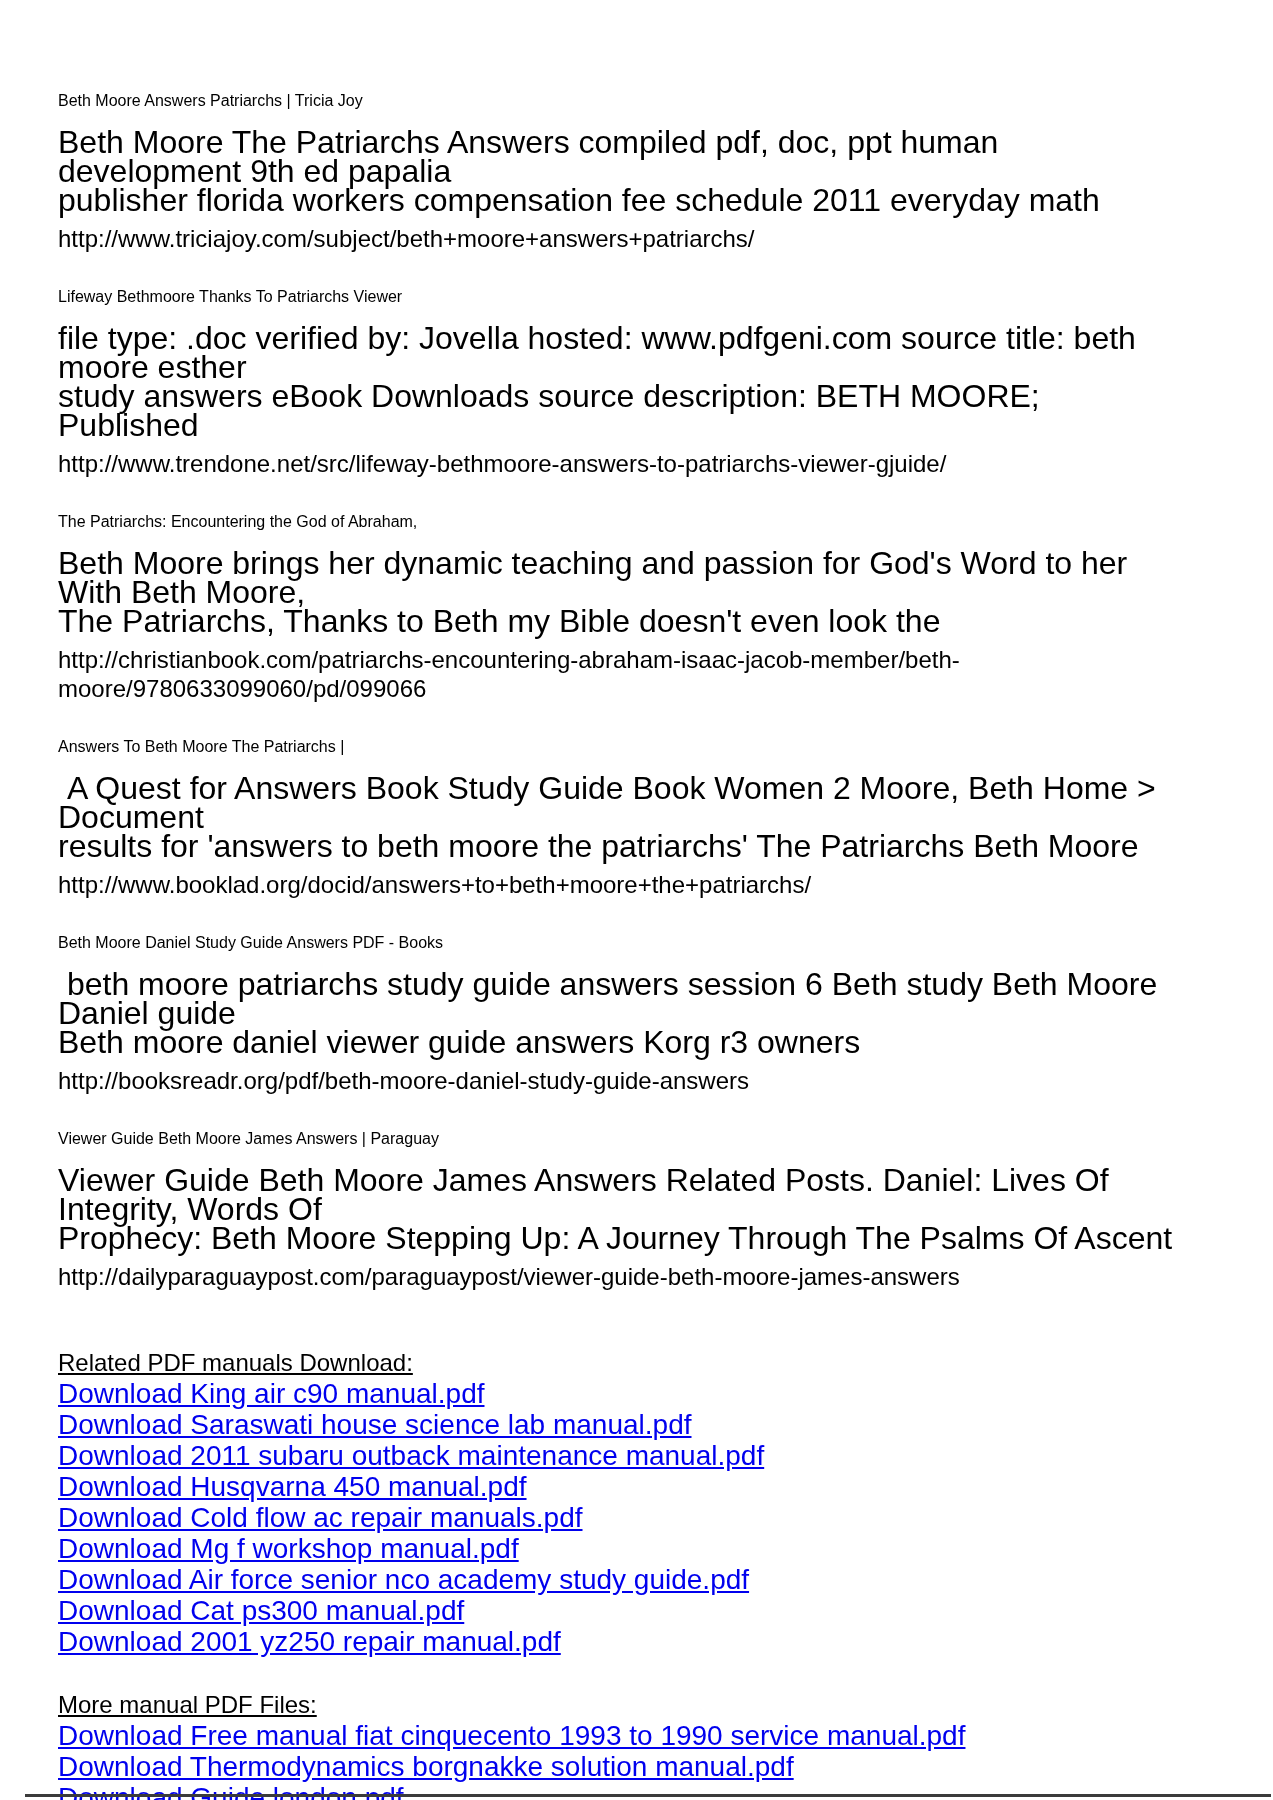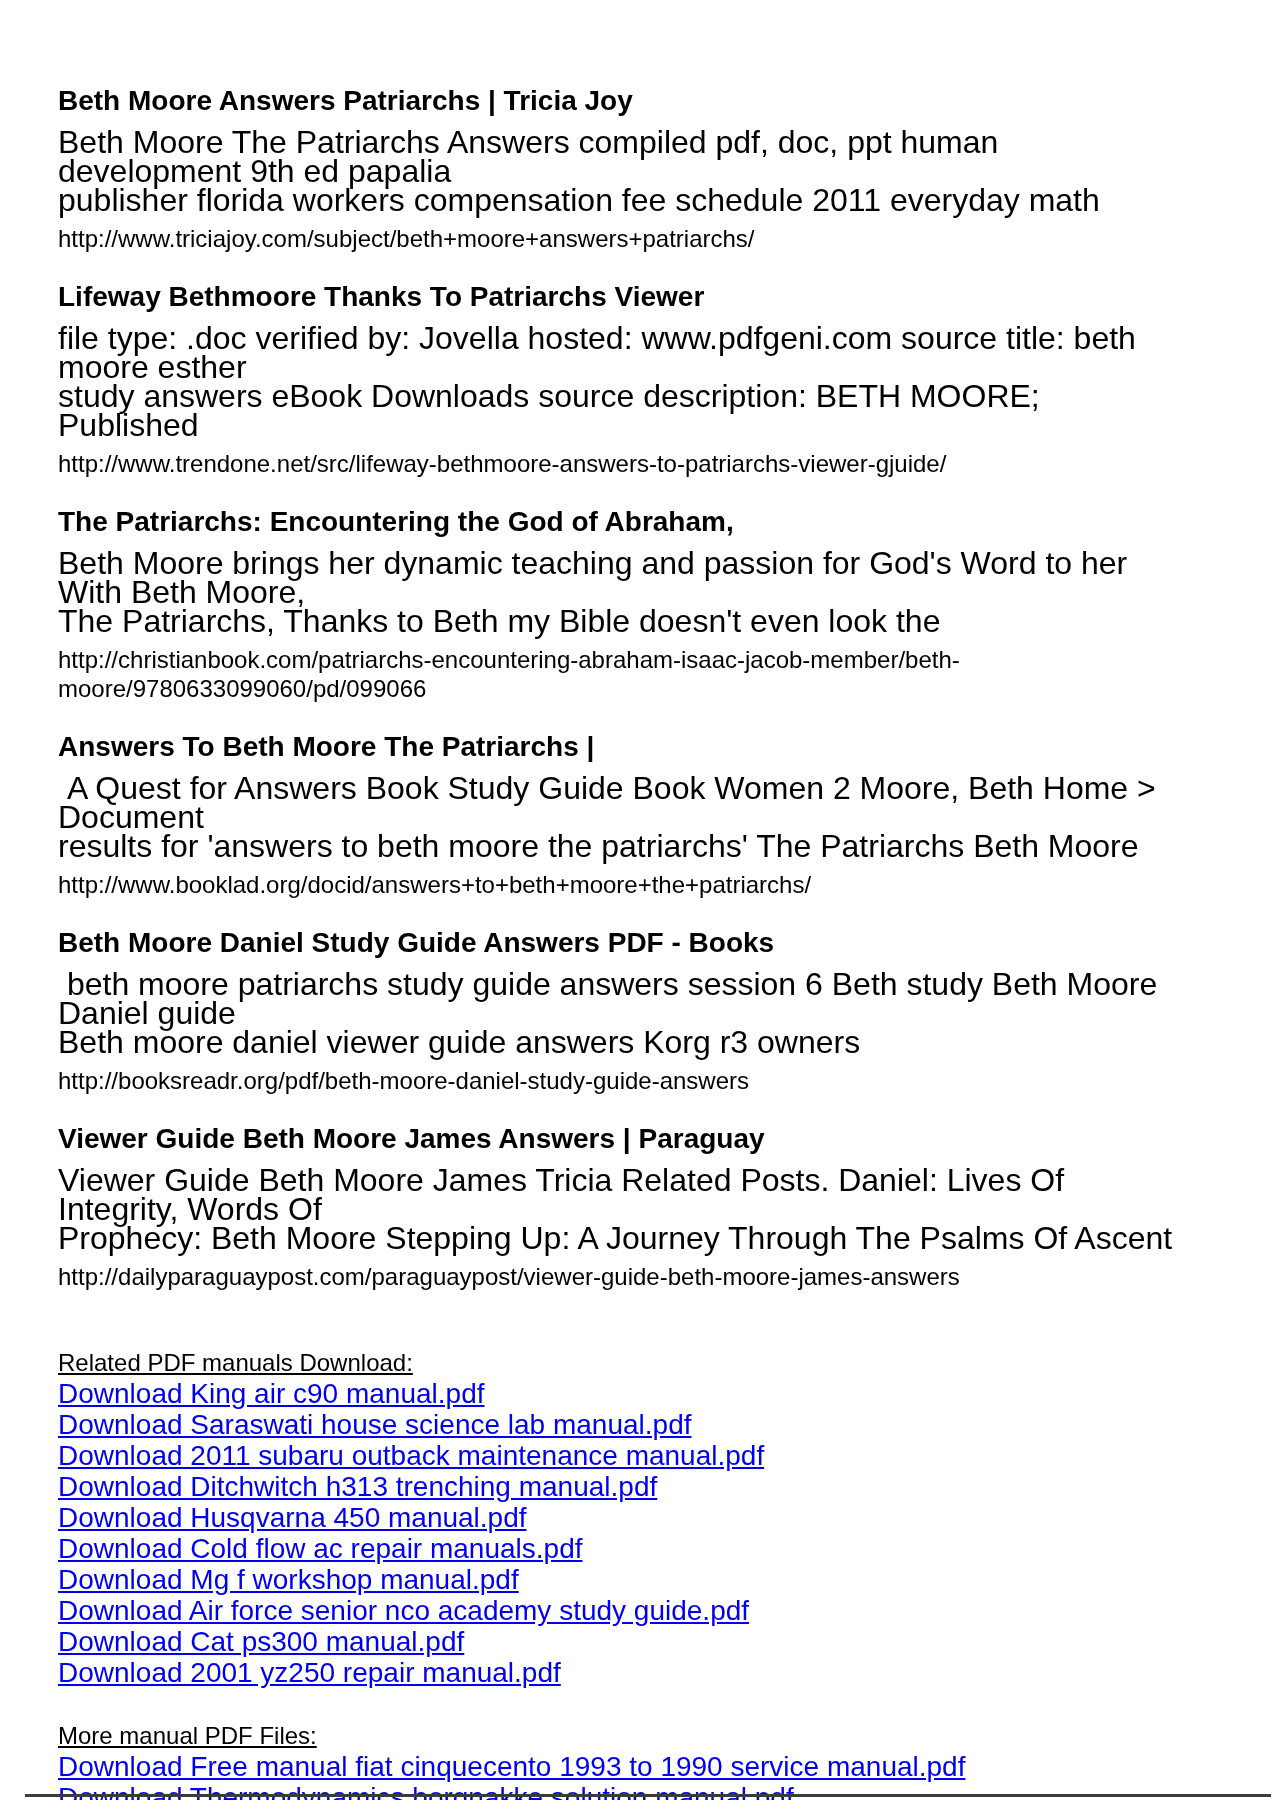--- a/index.html
+++ b/index.html
@@ -13,23 +13,23 @@
     font-family: "Liberation Sans", sans-serif;
     color: #000000;
   }
   .content {
     position: absolute;
     left: 58px;
     top: 86px;
     width: 1130px;
   }
   .result-heading {
-    font-size: 28px;
+    font-size: 16px;
     line-height: 29px;
-    font-weight: bold;
+    font-weight: normal;
     margin: 29px 0 13px 0;
     white-space: pre-wrap;
   }
   .result-section:first-child .result-heading { margin-top: 0; }
   .result-snippet {
     font-size: 32px;
     line-height: 29px;
     margin: 0;
     white-space: pre-wrap;
   }
@@ -102,31 +102,30 @@
 
     <div class="result-section">
       <div class="result-heading">Beth Moore Daniel Study Guide Answers PDF - Books</div>
       <p class="result-snippet"> beth moore patriarchs study guide answers session 6 Beth study Beth Moore Daniel guide
 Beth moore daniel viewer guide answers Korg r3 owners</p>
       <p class="result-url">http://booksreadr.org/pdf/beth-moore-daniel-study-guide-answers</p>
     </div>
 
     <div class="result-section">
       <div class="result-heading">Viewer Guide Beth Moore James Answers | Paraguay</div>
-      <p class="result-snippet">Viewer Guide Beth Moore James Tricia Related Posts. Daniel: Lives Of Integrity, Words Of
+      <p class="result-snippet">Viewer Guide Beth Moore James Answers Related Posts. Daniel: Lives Of Integrity, Words Of
 Prophecy: Beth Moore Stepping Up: A Journey Through The Psalms Of Ascent</p>
       <p class="result-url">http://dailyparaguaypost.com/paraguaypost/viewer-guide-beth-moore-james-answers</p>
     </div>
 
     <div class="links-block">
       <p class="links-label">Related PDF manuals Download:</p>
       <a class="download-link">Download King air c90 manual.pdf</a>
       <a class="download-link">Download Saraswati house science lab manual.pdf</a>
       <a class="download-link">Download 2011 subaru outback maintenance manual.pdf</a>
-      <a class="download-link">Download Ditchwitch h313 trenching manual.pdf</a>
       <a class="download-link">Download Husqvarna 450 manual.pdf</a>
       <a class="download-link">Download Cold flow ac repair manuals.pdf</a>
       <a class="download-link">Download Mg f workshop manual.pdf</a>
       <a class="download-link">Download Air force senior nco academy study guide.pdf</a>
       <a class="download-link">Download Cat ps300 manual.pdf</a>
       <a class="download-link">Download 2001 yz250 repair manual.pdf</a>
     </div>
 
     <div class="links-block more">
       <p class="links-label">More manual PDF Files:</p>

